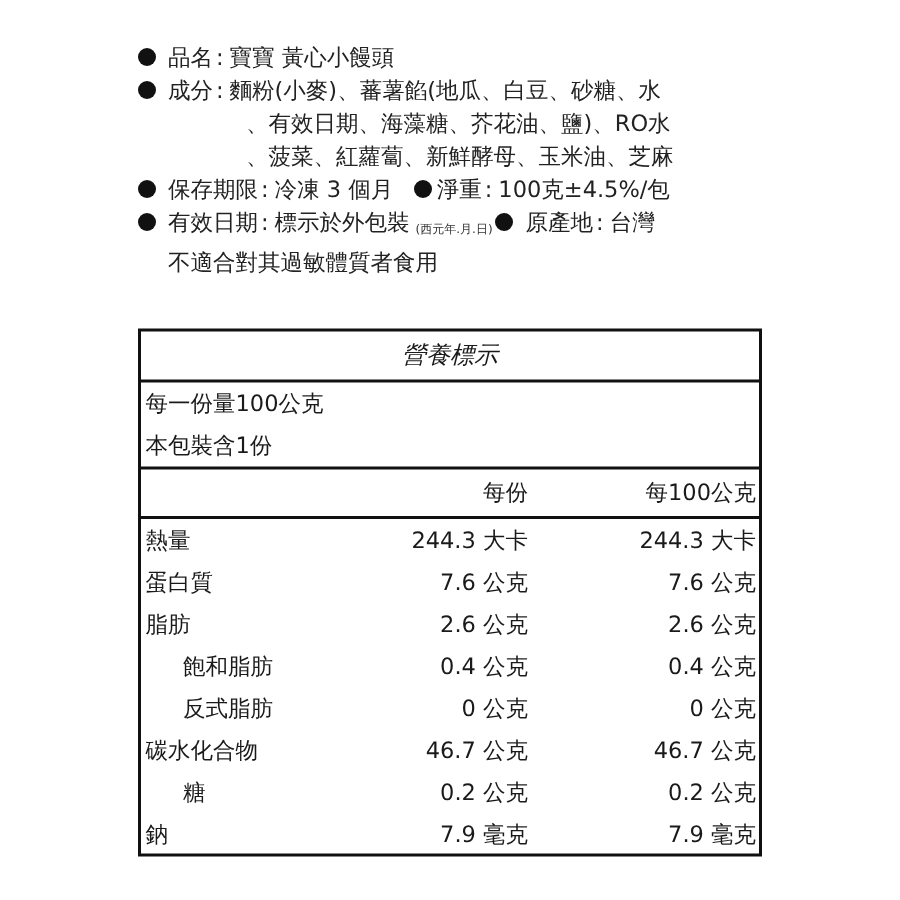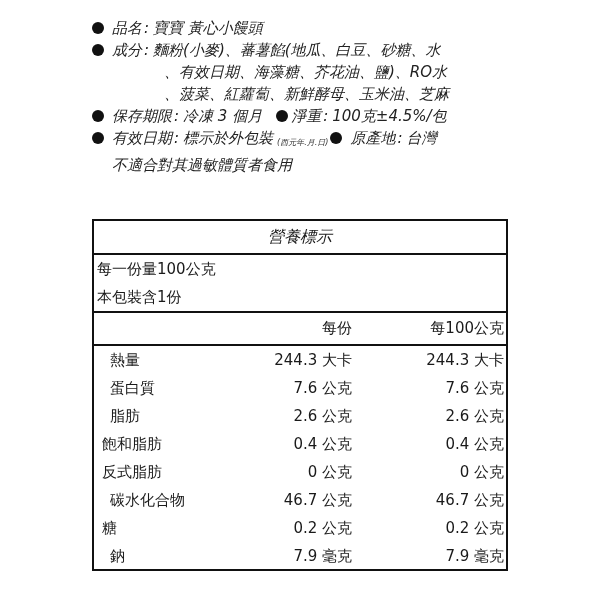--- a/index.html
+++ b/index.html
@@ -11,25 +11,24 @@
       width: 600px;
       height: 600px;
       position: relative;
       overflow: hidden;
       font-family: "DejaVu Sans", "Liberation Sans", sans-serif;
       color: #222222;
     }
     .info {
       position: absolute;
       left: 92px;
-      top: 17px;
+      top: 27px;
       width: 430px;
       font-size: 15px;
       line-height: 22px;
-      font-style: italic;
     }
     .info-line {
       display: flex;
       align-items: flex-start;
       white-space: nowrap;
     }
     .bullet {
       display: inline-block;
       width: 12px;
       height: 12px;
@@ -81,30 +80,30 @@
       border-bottom: 2px solid #111111;
       padding-left: 3px;
       line-height: 28px;
     }
     .t-header {
       height: 31px;
       border-bottom: 2px solid #111111;
       display: flex;
       align-items: center;
     }
-    .col-name { width: 148px; padding-left: 16px; box-sizing: border-box; }
+    .col-name { width: 148px; padding-left: 3px; box-sizing: border-box; }
     .col-a { width: 110px; text-align: right; }
     .col-b { width: 152px; text-align: right; }
     .t-rows { padding-top: 0px; }
     .t-row {
       display: flex;
       height: 28px;
       line-height: 28px;
     }
-    .t-row .indent { padding-left: 8px; }
+    .t-row .indent { padding-left: 28px; }
   </style>
 </head>
 <body>
 
 <div class="info">
   <div class="info-line">
     <span class="bullet"></span>
     <span class="label">品名</span>
       <span class="colon">:</span>
     <span>寶寶 黃心小饅頭</span>

